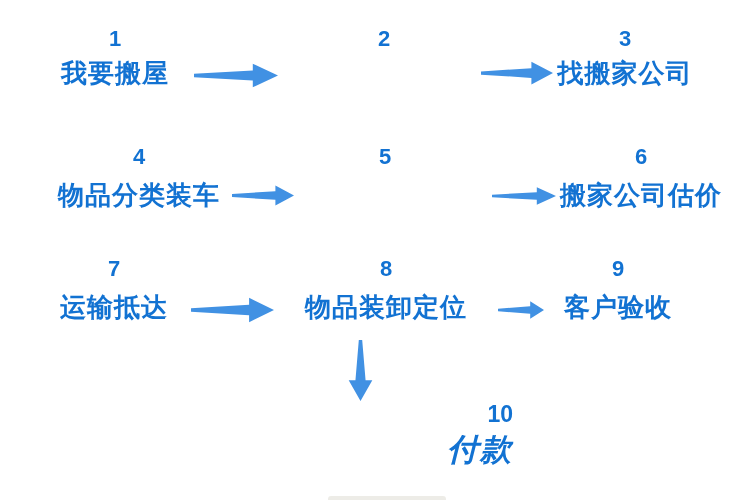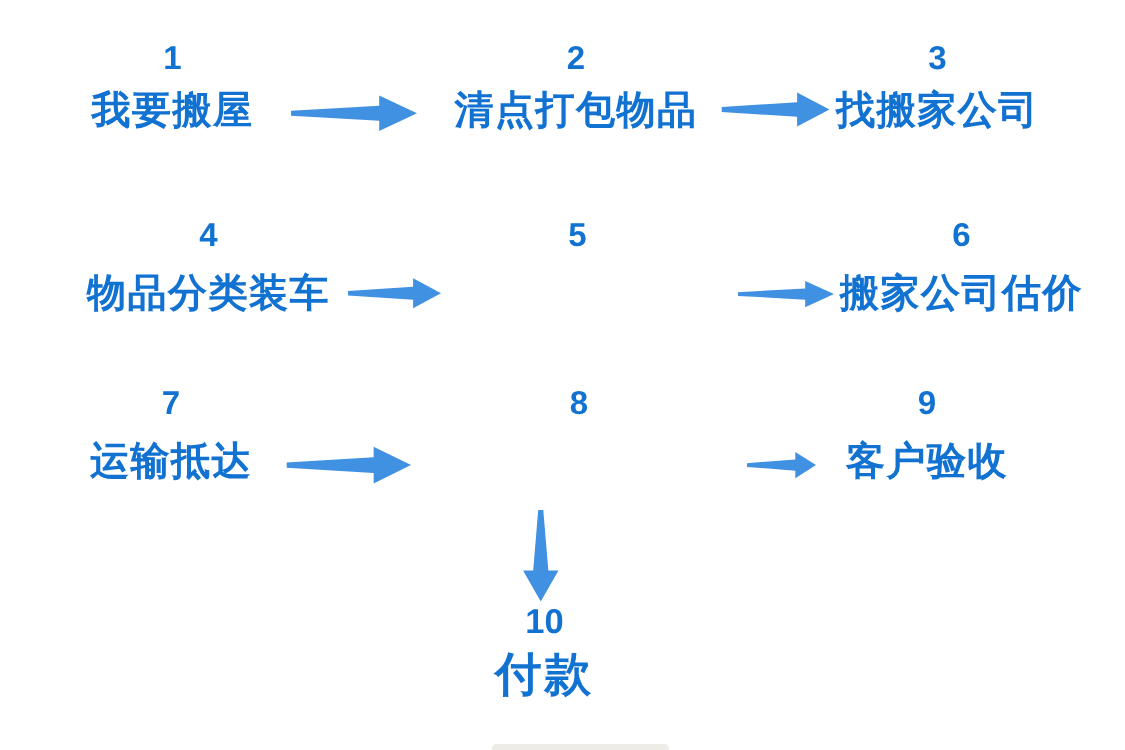--- a/index.html
+++ b/index.html
@@ -15,40 +15,39 @@
   }
   .step .num{
     display:block;font-size:22px;line-height:30px;color:#1272d2;
   }
   .step .lbl{
     display:block;font-size:26px;line-height:34px;margin-top:2px;
     color:#1272d2;letter-spacing:1px;
   }
   .row23 .lbl{margin-top:6px;}
   .step.final .num{font-size:23px;}
-  .step.final .lbl{font-size:31px;margin-top:4px;letter-spacing:2px;}
+  .step.final .lbl{font-size:31px;margin-top:4px;letter-spacing:2px;font-style:italic;}
   .arrow{position:absolute;}
   .arrow svg{display:block;width:100%;height:100%;}
   .cutoff{
     position:absolute;left:328px;top:496px;width:118px;height:6px;
     background:#dedcd4;border-radius:3px;opacity:.55;
   }
 </style>
 </head>
 <body>
 
 <div class="canvas">
 
   <div class="step" style="left:115px;top:24px;">
     <span class="num">1</span>
     <span class="lbl">我要搬屋</span>
   </div>
   <div class="step" style="left:384px;top:24px;">
     <span class="num">2</span>
-    <span class="lbl">清点打包物品</span>
   </div>
   <div class="step" style="left:625px;top:24px;">
     <span class="num">3</span>
     <span class="lbl">找搬家公司</span>
   </div>
 
   <div class="step row23" style="left:139px;top:142px;">
     <span class="num">4</span>
     <span class="lbl">物品分类装车</span>
   </div>
@@ -59,27 +58,28 @@
     <span class="num">6</span>
     <span class="lbl">搬家公司估价</span>
   </div>
 
   <div class="step row23" style="left:114px;top:254px;">
     <span class="num">7</span>
     <span class="lbl">运输抵达</span>
   </div>
   <div class="step row23" style="left:386px;top:254px;">
     <span class="num">8</span>
+    <span class="lbl">物品装卸定位</span>
   </div>
   <div class="step row23" style="left:618px;top:254px;">
     <span class="num">9</span>
     <span class="lbl">客户验收</span>
   </div>
 
-  <div class="step final" style="left:363px;top:399px;">
+  <div class="step final" style="left:363px;top:399px;text-align:right;">
     <span class="num">10</span>
     <span class="lbl">付款</span>
   </div>
 
   <div class="arrow" style="left:194px;top:62px;width:84px;height:27px;">
     <svg viewBox="0 0 100 32" preserveAspectRatio="none">
       <polygon points="0,14 70,10 70,2 100,16 70,30 70,22 0,18" fill="#4191e3"></polygon>
     </svg>
   </div>
   <div class="arrow" style="left:481px;top:60px;width:72px;height:26px;">

